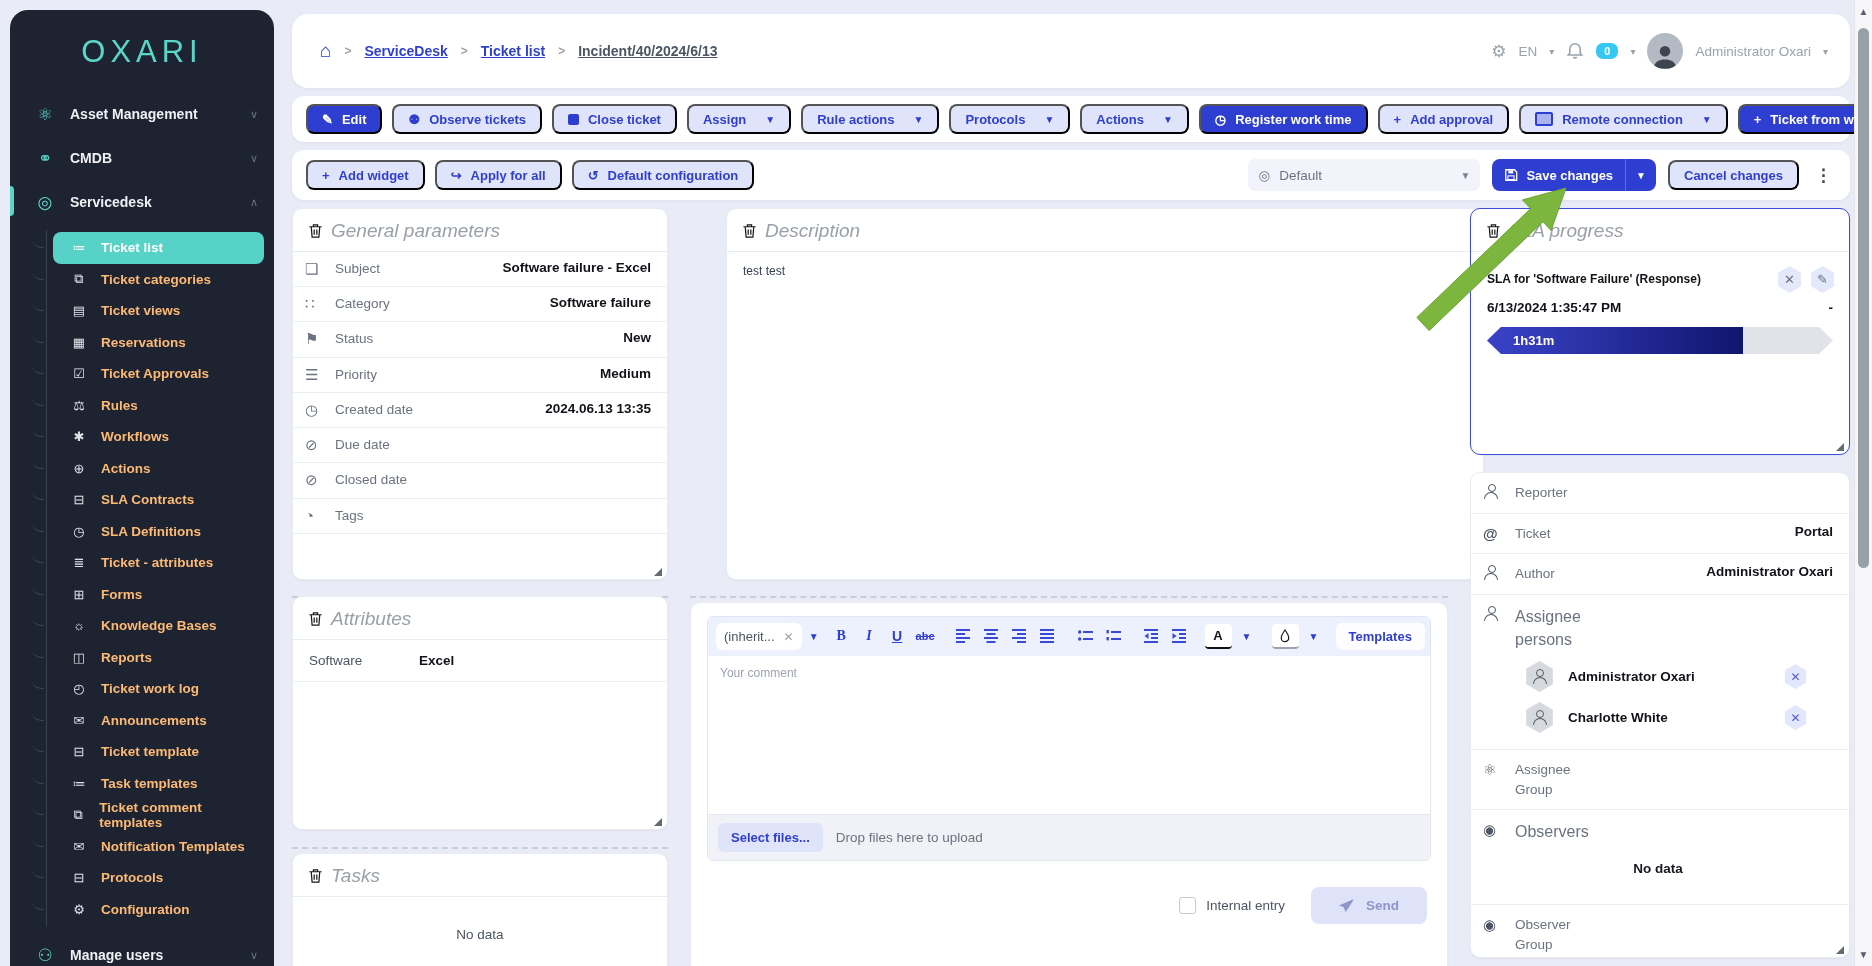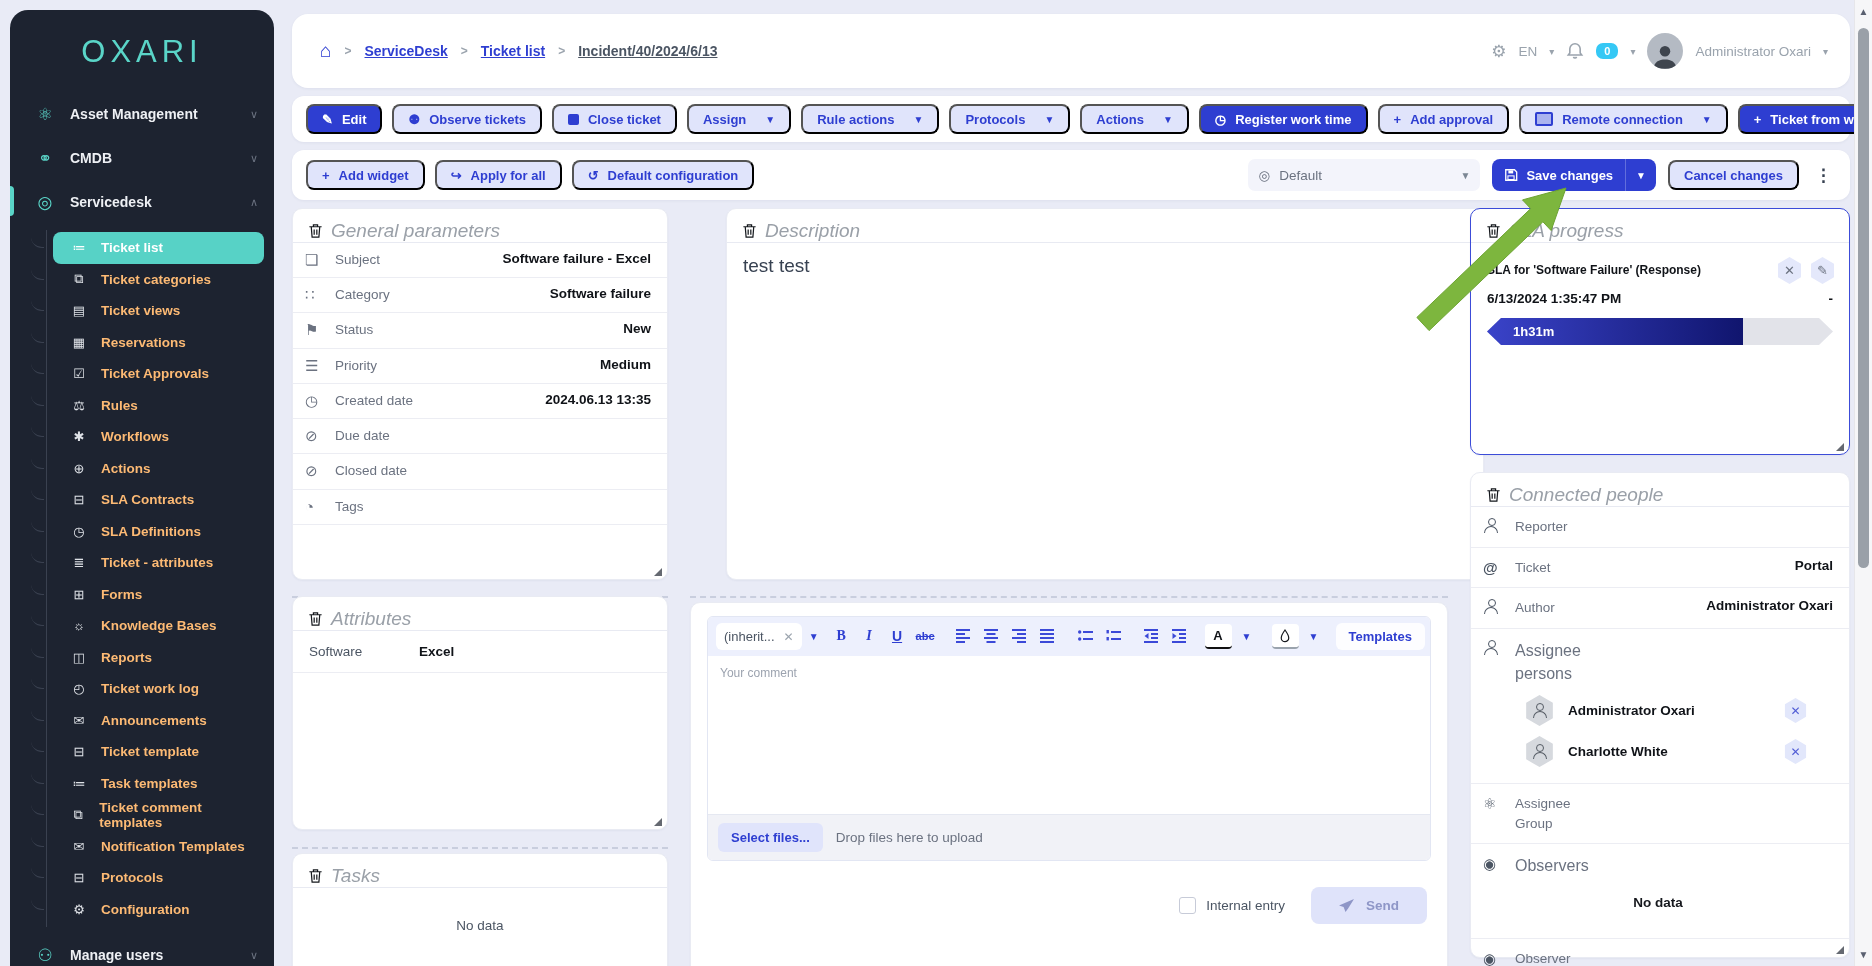--- a/index.html
+++ b/index.html
@@ -45,31 +45,31 @@
   .monitor{width:14px;height:10px;border:2px solid #2e3ed1;border-radius:2px;position:relative;background:#aab3ef}
   .cfg-right{margin-left:auto;display:flex;align-items:center;gap:12px}
   .view-select{width:212px;height:32px;background:#f3f4fb;border-radius:7px;display:flex;align-items:center;gap:9px;padding:0 10px;color:#6b7280;font-size:13.5px;cursor:pointer}
   .view-select .vcaret{margin-left:auto;color:#7b8694;font-size:10px}
   .save-btn{height:32px;background:#2e3ed1;border-radius:8px;color:#fff;display:inline-flex;align-items:center;font-size:13px;font-weight:700;cursor:pointer}
   .save-btn .main{display:flex;align-items:center;gap:8px;padding:0 12px}
   .save-btn .drop{padding:0 10px;border-left:1px solid rgba(255,255,255,.25);font-size:10px;align-self:stretch;display:flex;align-items:center}
   .dots{color:#374151;font-size:17px;font-weight:700;padding:0 4px;cursor:pointer}
   
   .widget{position:absolute;background:#fff;border:1px solid #e9ebf3;border-radius:10px;box-shadow:0 1px 2px rgba(40,50,90,.05);box-sizing:border-box}
-  .w-head{display:flex;align-items:center;gap:7px;padding:11px 16px 0 14px;border-bottom:1px solid #e8eaf2}
+  .w-head{display:flex;align-items:center;gap:7px;padding:11px 16px 9px 14px;border-bottom:1px solid #e8eaf2}
   .w-title{font-style:italic;color:#9aa0a8;font-size:19px}
   .rsz{position:absolute;right:5px;bottom:3px;width:0;height:0;border-left:8px solid transparent;border-bottom:8px solid #4a4f58;opacity:.85}
   .dashline{position:absolute;border-top:2px dashed #c9cede;height:0}
   
   .gp-row{display:flex;align-items:flex-start;padding:8px 16px 8px 12px;border-bottom:1px solid #ecedf3;font-size:13.5px}
   .gp-ico{width:30px;color:#6b7280;font-size:15px;flex:none}
   .gp-label{width:82px;color:#6b7280;line-height:1.35}
   .gp-value{margin-left:auto;font-weight:700;color:#101318;text-align:right}
   
-  .desc-body{padding:12px 16px;font-size:19px;color:#374151}
+  .desc-body{padding:12px 16px;font-size:12px;color:#374151}
   
   #w-sla{border:1.5px solid #3c4cd8}
   .sla-row1{display:flex;align-items:center;gap:8px;padding:14px 14px 0 16px}
   .sla-name{font-weight:700;font-size:12px;color:#101318;flex:1;line-height:1.2}
   .hexbtn{width:25px;height:27px;clip-path:polygon(50% 0,96% 25%,96% 75%,50% 100%,4% 75%,4% 25%);background:#e4e8fb;display:flex;align-items:center;justify-content:center;font-size:13px;color:#6b7280;cursor:pointer;flex:none}
   .sla-row2{display:flex;align-items:center;padding:7px 16px 0;font-weight:700;font-size:13.5px;color:#101318}
   .sla-dash{margin-left:auto}
   .sla-bar{margin:12px 16px 15px;height:27px;position:relative}
   .sla-track{position:absolute;inset:0;background:#e2e3e9;clip-path:polygon(0 50%,14px 0,calc(100% - 14px) 0,100% 50%,calc(100% - 14px) 100%,14px 100%)}
   .sla-fill{position:absolute;left:0;top:0;bottom:0;background:linear-gradient(90deg,#3a43c9,#10156e);clip-path:polygon(0 50%,14px 0,100% 0,100% 100%,14px 100%);color:#fff;font-weight:700;font-size:13px;line-height:27px;padding-left:26px;box-sizing:border-box}
@@ -617,26 +617,20 @@
         <svg width="16" height="14" viewBox="0 0 16 14">
             <path d="M15 0L0 6.5l4.6 1.6L6.5 13l2.6-3.4L15 0z" fill="#8e96c7"></path>
           </svg>
         <span>Send</span>
       </span>
     </div>
   </div>
 </section>
 
 <section class="widget" style="left:1470px;top:472px;width:380px;height:486px">
-  <div class="w-head">
-    <svg width="17" height="18" viewBox="0 0 18 18">
-        <path d="M2.5 4.5h13M6.8 4.5V2.5h4.4v2M4.5 4.5l.9 11h7.2l.9-11M7.6 7.5v5.4M10.4 7.5v5.4" stroke="#15181d" stroke-width="1.3" fill="none"></path>
-      </svg>
-    <span class="w-title">Connected people</span>
-  </div>
   <div class="cp-row">
     <span class="cp-ico"><span class="p-ico"></span></span>
     <span class="cp-label">Reporter</span>
   </div>
   <div class="cp-row">
     <span class="cp-ico" style="font-weight:700">@</span>
     <span class="cp-label">Ticket</span>
     <span class="cp-value">Portal</span>
   </div>
   <div class="cp-row">

